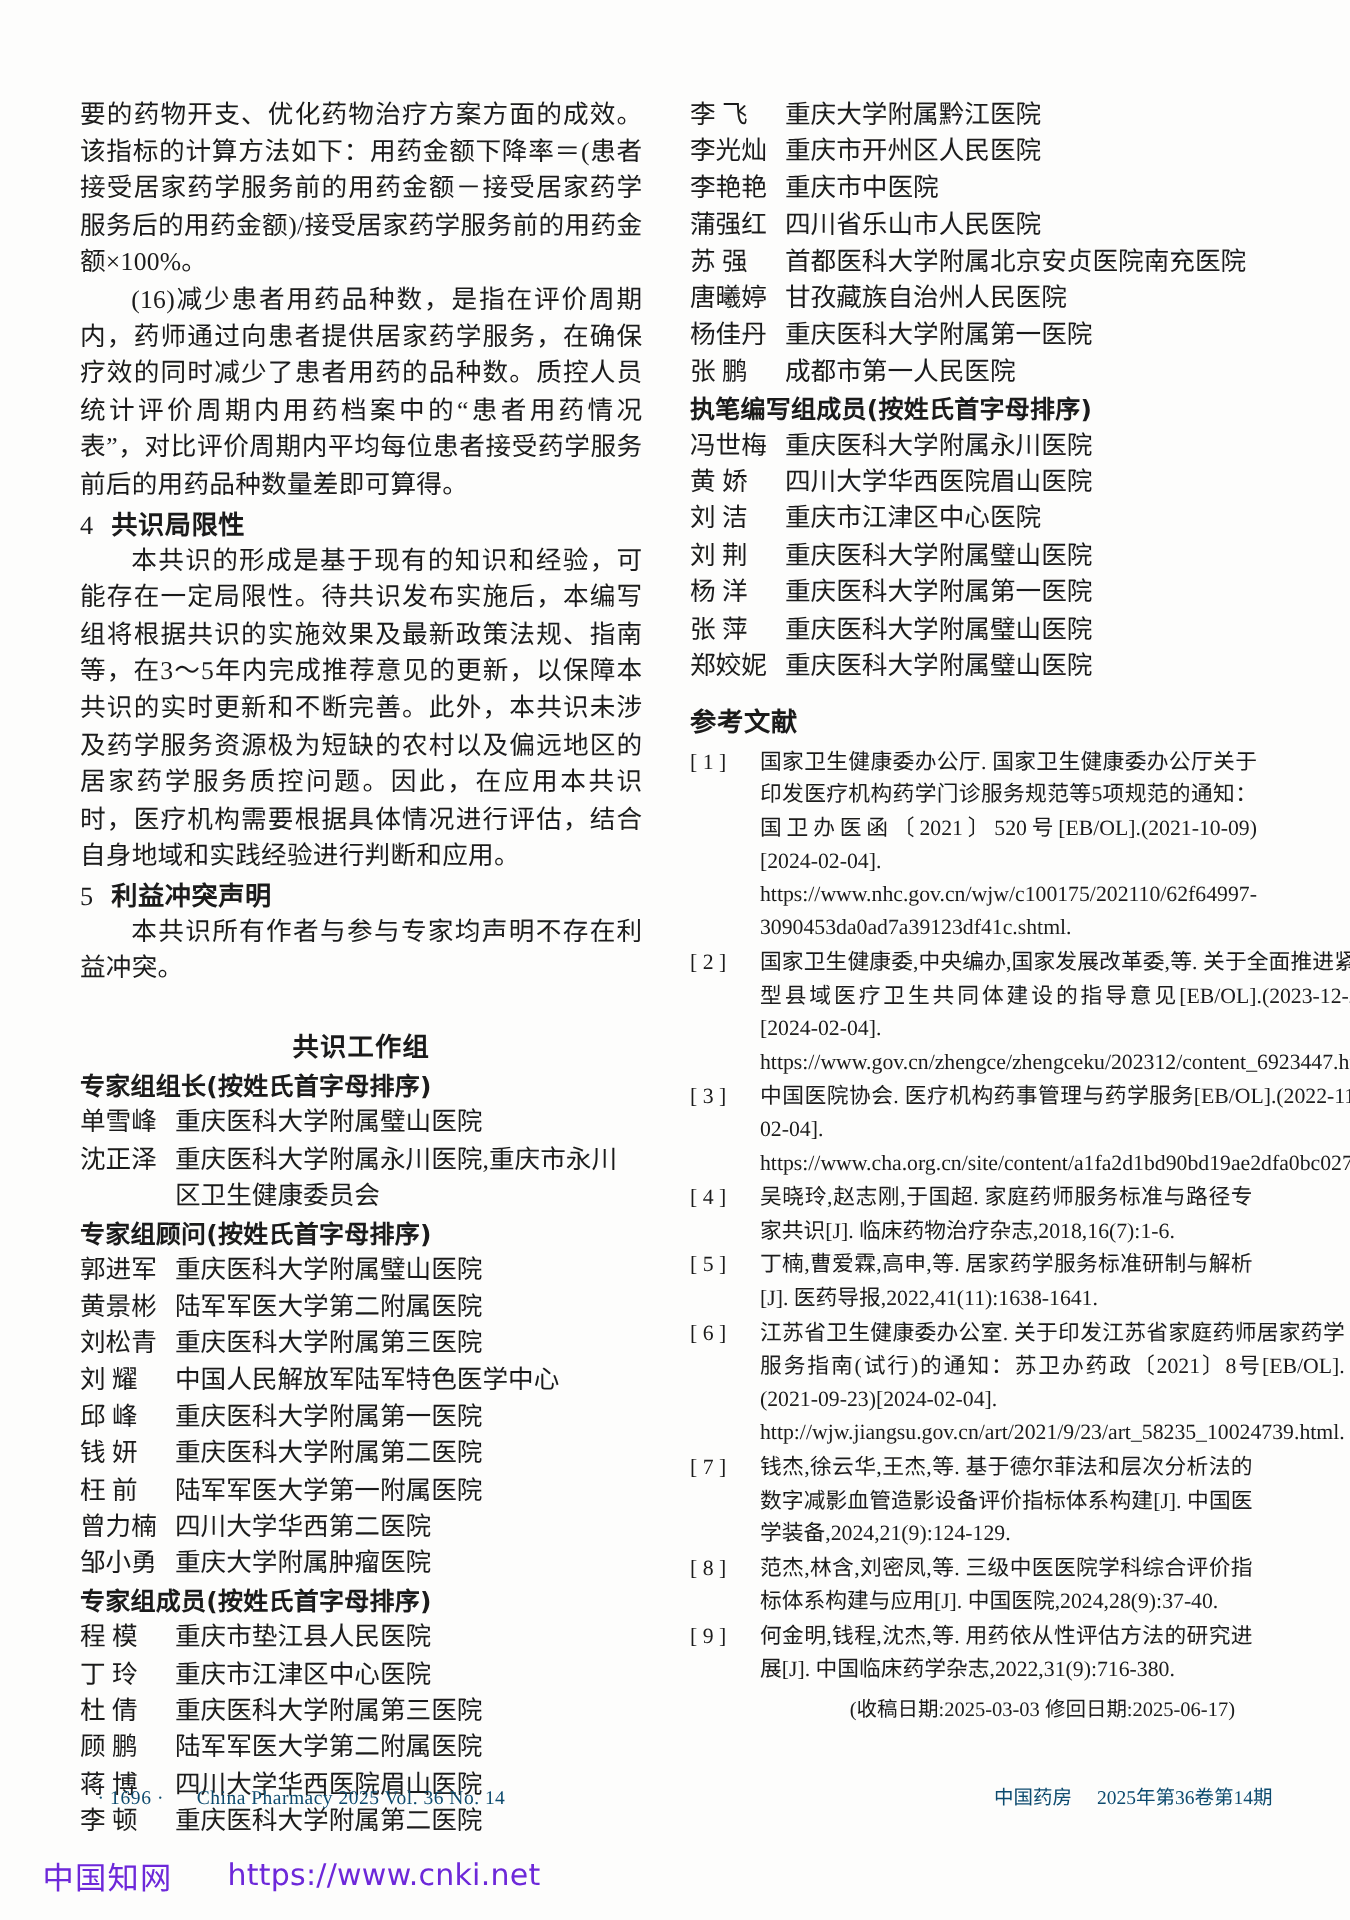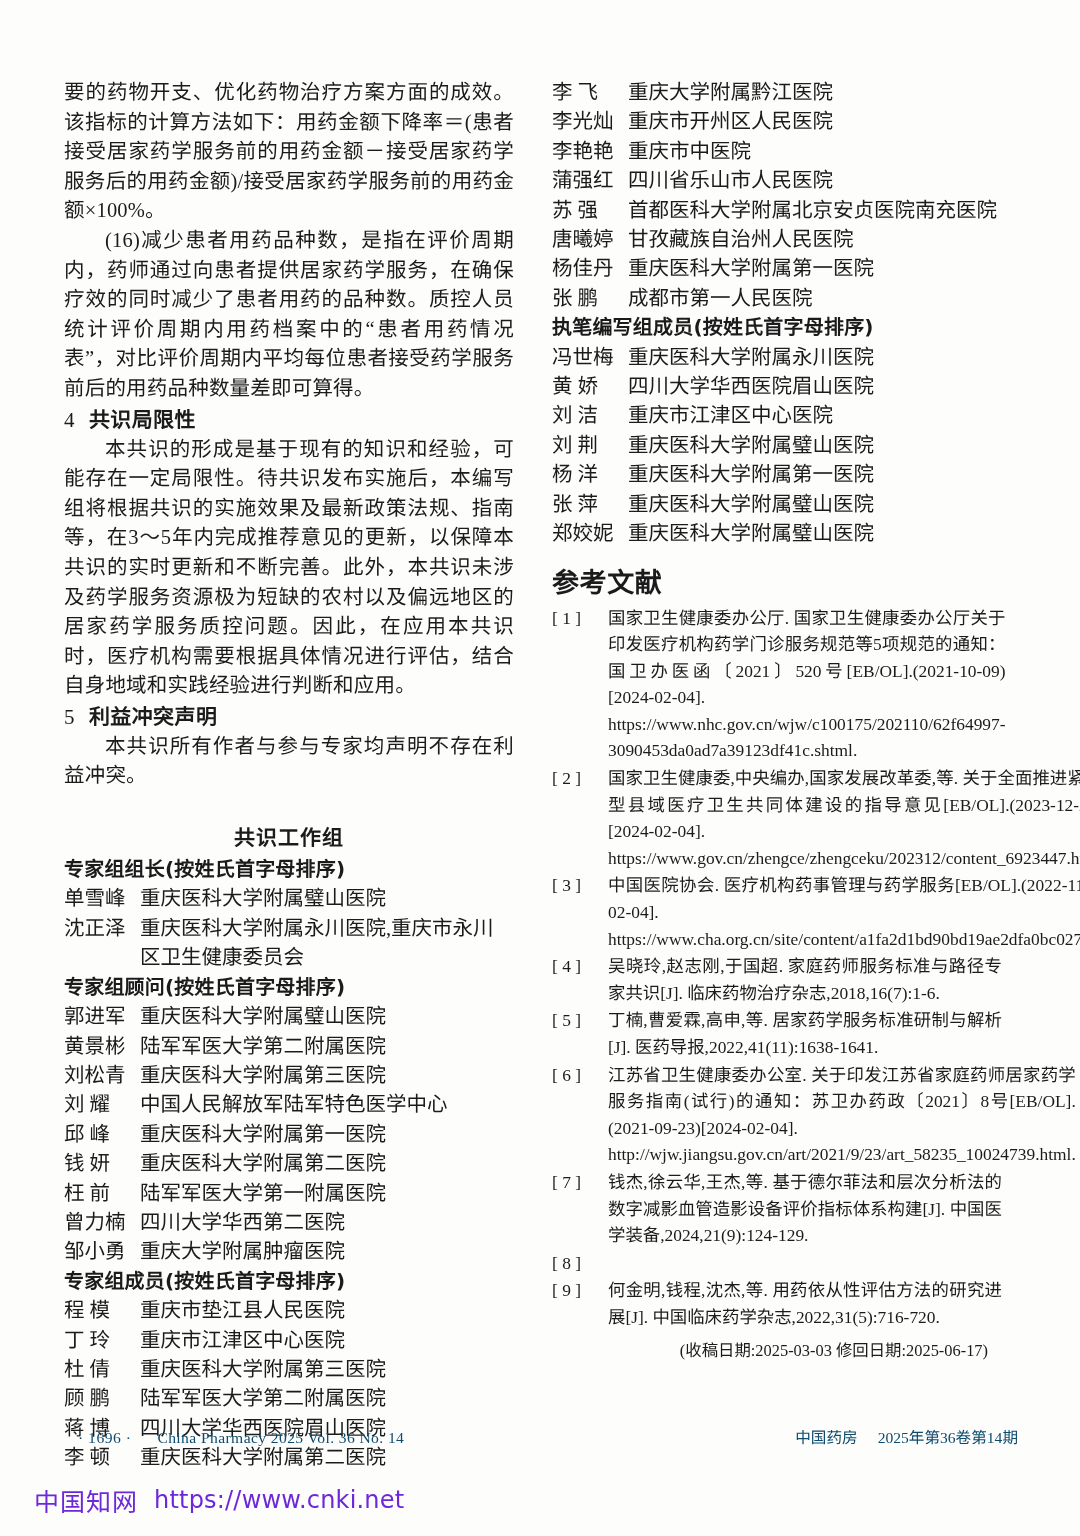--- a/index.html
+++ b/index.html
@@ -94,21 +94,21 @@
     letter-spacing: 0;
   }
   .member-name.n3 { justify-content: flex-start; }
   .member-aff {
     flex: 1 1 auto;
     white-space: normal;
   }
 
   
   .ref-head {
-    font-size: 27px;
+    font-size: 21px;
     font-weight: bold;
     font-family: "DejaVu Sans", "Liberation Sans", sans-serif;
     margin: 12px 0 5px 0;
     letter-spacing: 0.6px;
   }
   .ref-item {
     display: flex;
     font-size: 17.4px;
     line-height: 26.6px;
     margin-bottom: 1px;
@@ -161,21 +161,21 @@
   .watermark {
     position: absolute;
     left: 34px;
     top: 1482px;
     display: flex;
     align-items: center;
     color: #6d28d9;
     font-family: "DejaVu Sans", "Liberation Sans", sans-serif;
   }
   .wm-cn { font-size: 25px; letter-spacing: 1px; }
-  .wm-url { font-size: 24px; margin-left: 16px; letter-spacing: 0.2px; }
+  .wm-url { font-size: 24px; margin-left: 44px; letter-spacing: 0.2px; }
 </style>
 </head>
 <body>
 
 <div class="page">
 
   <div class="columns">
 
     <div class="col col-left">
 
@@ -367,24 +367,25 @@
       <div class="ref-item">
         <span class="ref-num">[ 6 ]</span>
         <span class="ref-body">江苏省卫生健康委办公室. 关于印发江苏省家庭药师居家药学服务指南(试行)的通知：苏卫办药政〔2021〕8号[EB/OL].(2021-09-23)[2024-02-04]. http://wjw.jiangsu.gov.cn/art/2021/9/23/art_58235_10024739.html.</span>
       </div>
       <div class="ref-item">
         <span class="ref-num">[ 7 ]</span>
         <span class="ref-body">钱杰,徐云华,王杰,等. 基于德尔菲法和层次分析法的数字减影血管造影设备评价指标体系构建[J]. 中国医学装备,2024,21(9):124-129.</span>
       </div>
       <div class="ref-item">
         <span class="ref-num">[ 8 ]</span>
+        <span class="ref-body">范杰,林含,刘密凤,等. 三级中医医院学科综合评价指标体系构建与应用[J]. 中国医院,2024,28(9):37-40.</span>
       </div>
       <div class="ref-item">
         <span class="ref-num">[ 9 ]</span>
-        <span class="ref-body">何金明,钱程,沈杰,等. 用药依从性评估方法的研究进展[J]. 中国临床药学杂志,2022,31(5):716-720.</span>
+        <span class="ref-body">何金明,钱程,沈杰,等. 用药依从性评估方法的研究进展[J]. 中国临床药学杂志,2022,31(9):716-380.</span>
       </div>
 
       <div class="dates">(收稿日期:2025-03-03  修回日期:2025-06-17)</div>
 
 
     </div>
   </div>
 
   <div class="footer">
     <div class="footer-left">

